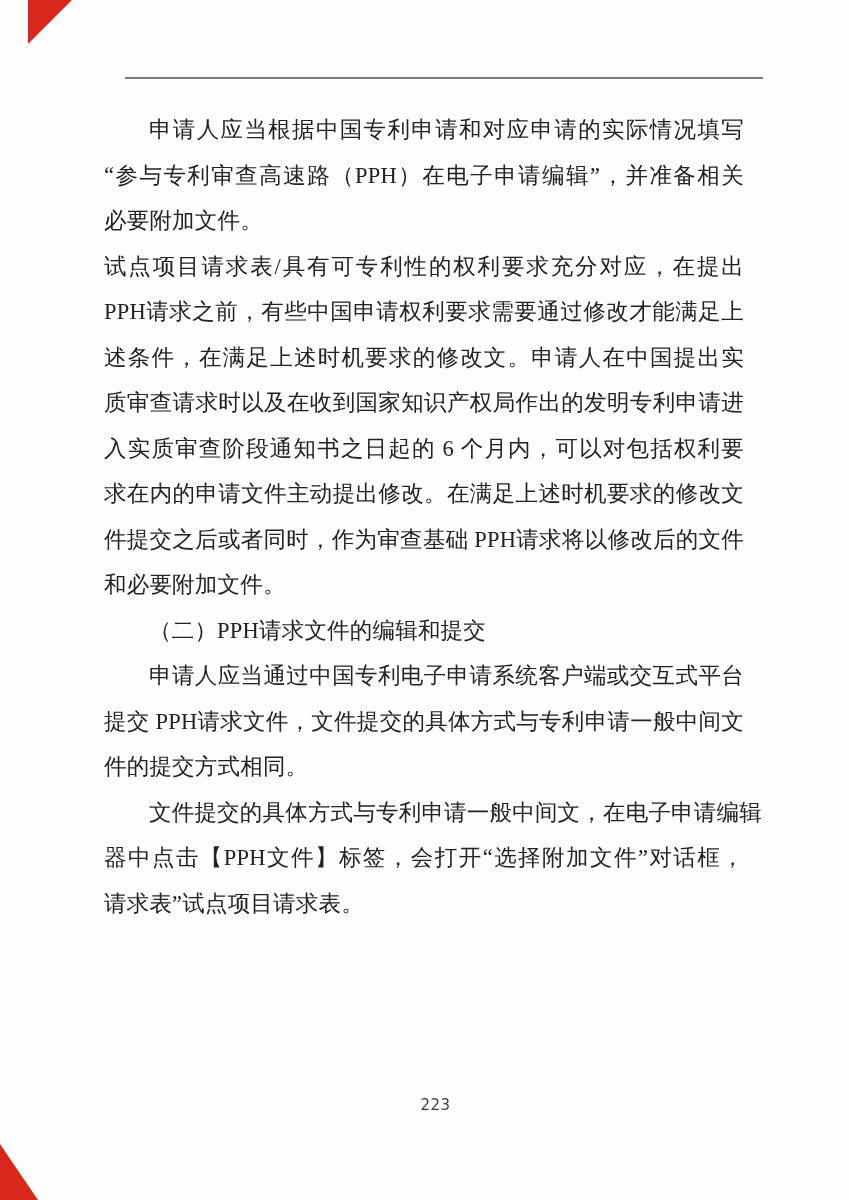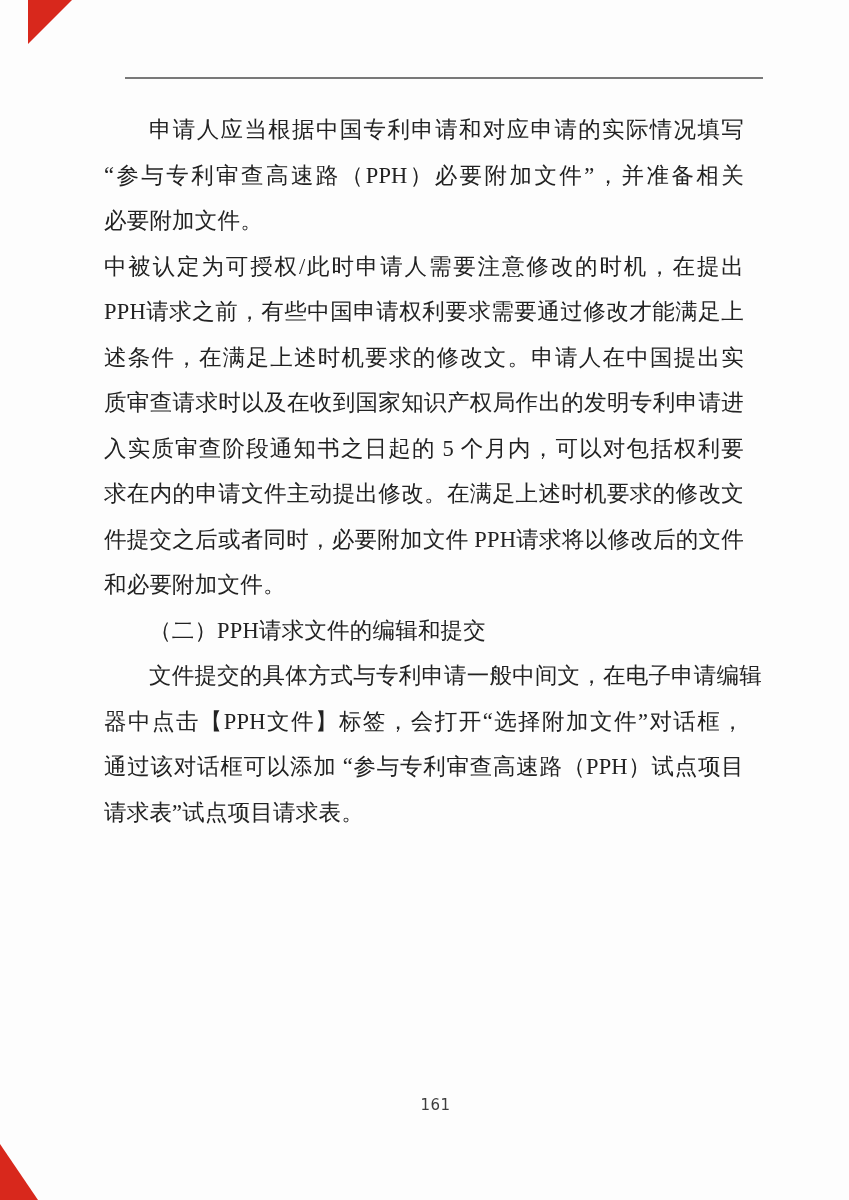--- a/index.html
+++ b/index.html
@@ -79,45 +79,49 @@
 
   <div class="corner-mark-top"></div>
   <div class="corner-mark-bottom"></div>
 
   <div class="divider"></div>
 
   <div class="body-text">
 
     <div>
       <div class="line indent">申请人应当根据中国专利申请和对应申请的实际情况填写</div>
-      <div class="line">“参与专利审查高速路（PPH）必要附加文件”，并准备相关</div>
+      <div class="line">“参与专利审查高速路（PPH）在电子申请编辑”，并准备相关</div>
       <div class="line end">必要附加文件。</div>
     </div>
 
 
     <div>
-      <div class="line">中被认定为可授权/此时申请人需要注意修改的时机，在提出</div>
+      <div class="line">试点项目请求表/具有可专利性的权利要求充分对应，在提出</div>
       <div class="line">PPH请求之前，有些中国申请权利要求需要通过修改才能满足上</div>
       <div class="line">述条件，在满足上述时机要求的修改文。申请人在中国提出实</div>
       <div class="line">质审查请求时以及在收到国家知识产权局作出的发明专利申请进</div>
-      <div class="line">入实质审查阶段通知书之日起的 5 个月内，可以对包括权利要</div>
+      <div class="line">入实质审查阶段通知书之日起的 6 个月内，可以对包括权利要</div>
       <div class="line">求在内的申请文件主动提出修改。在满足上述时机要求的修改文</div>
-      <div class="line">件提交之后或者同时，必要附加文件 PPH请求将以修改后的文件</div>
+      <div class="line">件提交之后或者同时，作为审查基础 PPH请求将以修改后的文件</div>
       <div class="line end">和必要附加文件。</div>
     </div>
 
     <div>
       <div class="line indent end">（二）PPH请求文件的编辑和提交</div>
     </div>
 
+    <div>
+      <div class="line indent">申请人应当通过中国专利电子申请系统客户端或交互式平台</div>
+      <div class="line">提交 PPH请求文件，文件提交的具体方式与专利申请一般中间文</div>
+      <div class="line end">件的提交方式相同。</div>
+    </div>
 
     <div>
       <div class="line indent">文件提交的具体方式与专利申请一般中间文，在电子申请编辑</div>
       <div class="line">器中点击【PPH文件】标签，会打开“选择附加文件”对话框，</div>
-      <div class="line">通过该对话框可以添加 “参与专利审查高速路（PPH）试点项目</div>
       <div class="line end">请求表”试点项目请求表。</div>
     </div>
 
   </div>
 
-  <div class="page-number">161</div>
+  <div class="page-number">223</div>
 
 </div>
 
 </body></html>

